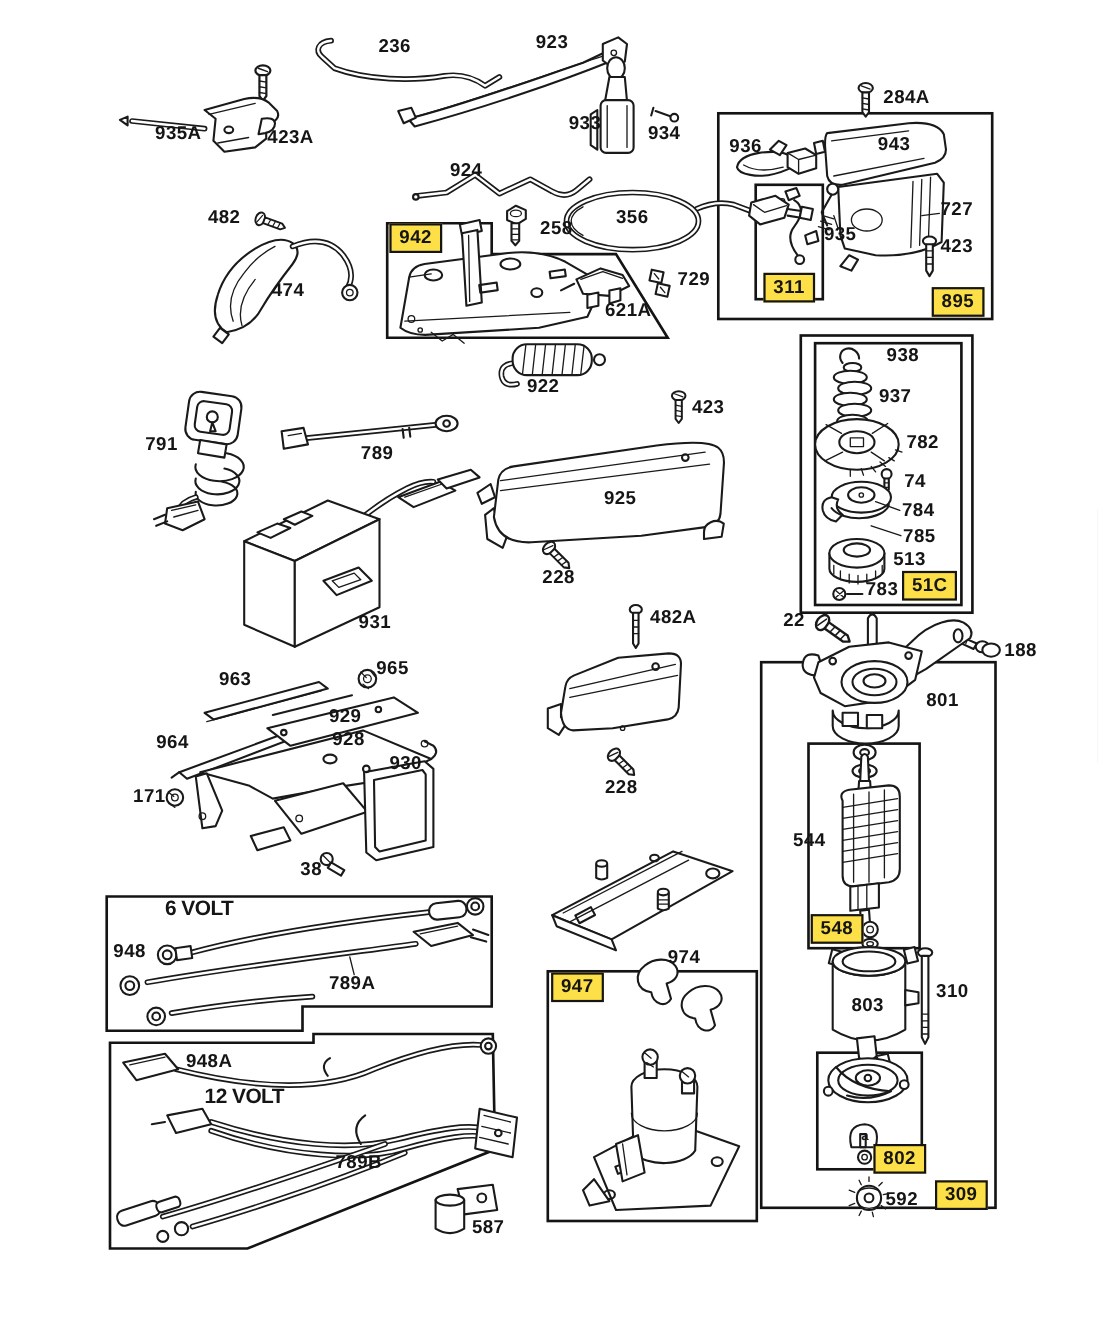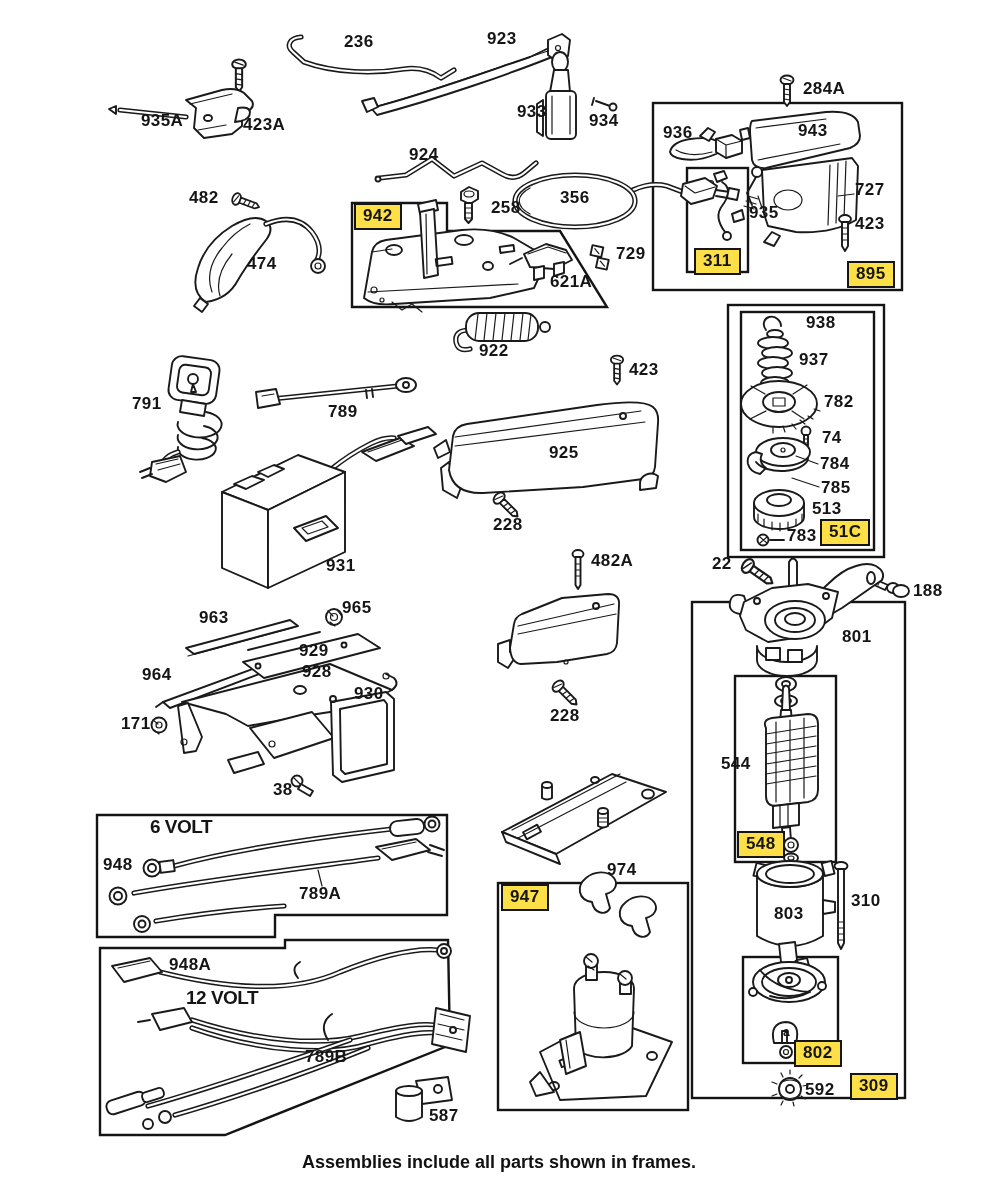--- a/index.html
+++ b/index.html
@@ -668,15 +668,14 @@
       <div class="lbl boxed" style="left: 354px; top: 203px;">942</div>
       <div class="lbl boxed" style="left: 847px; top: 261px;">895</div>
       <div class="lbl boxed" style="left: 694px; top: 248px;">311</div>
       <div class="lbl boxed" style="left: 820px; top: 519px;">51C</div>
       <div class="lbl boxed" style="left: 850px; top: 1073px;">309</div>
       <div class="lbl boxed" style="left: 737px; top: 831px;">548</div>
       <div class="lbl boxed" style="left: 794px; top: 1040px;">802</div>
       <div class="lbl boxed" style="left: 501px; top: 884px;">947</div>
     </div>
 
-<div class="caption">Assemblies include all parts shown in frames.</div>
 
 </div>
 
 </body></html>

